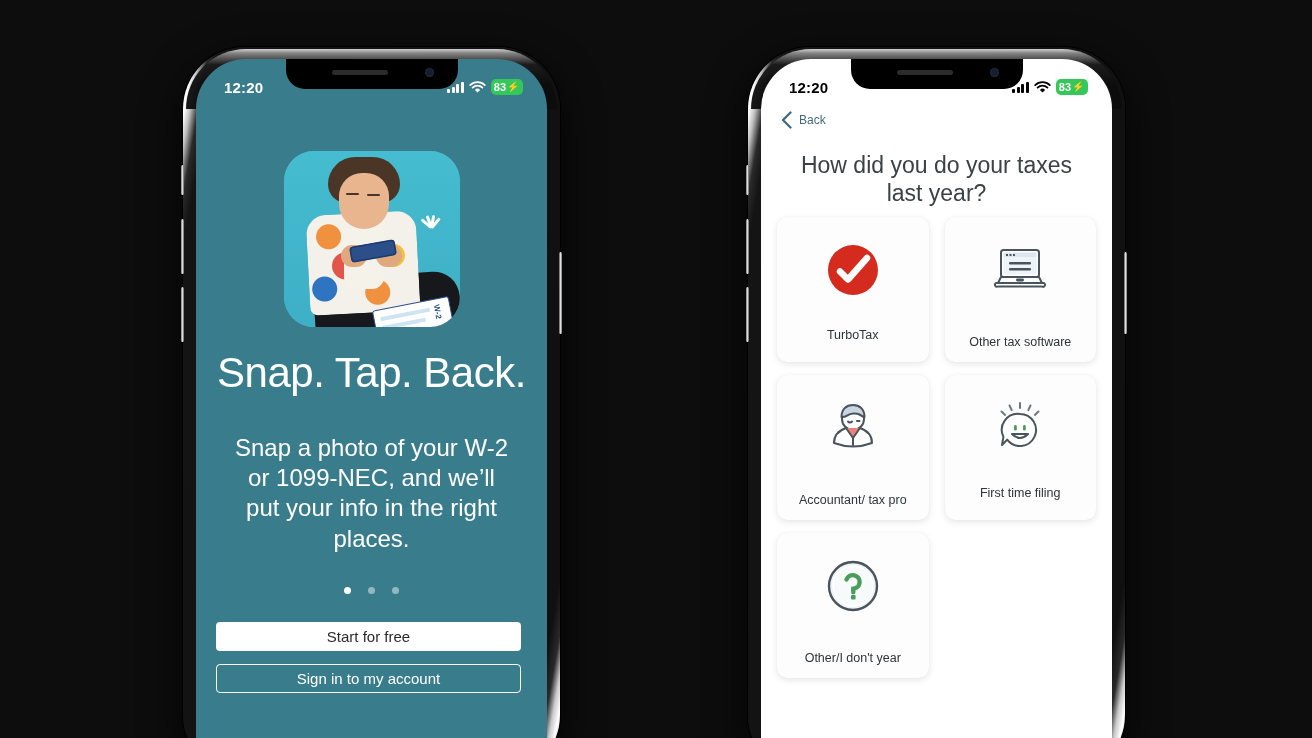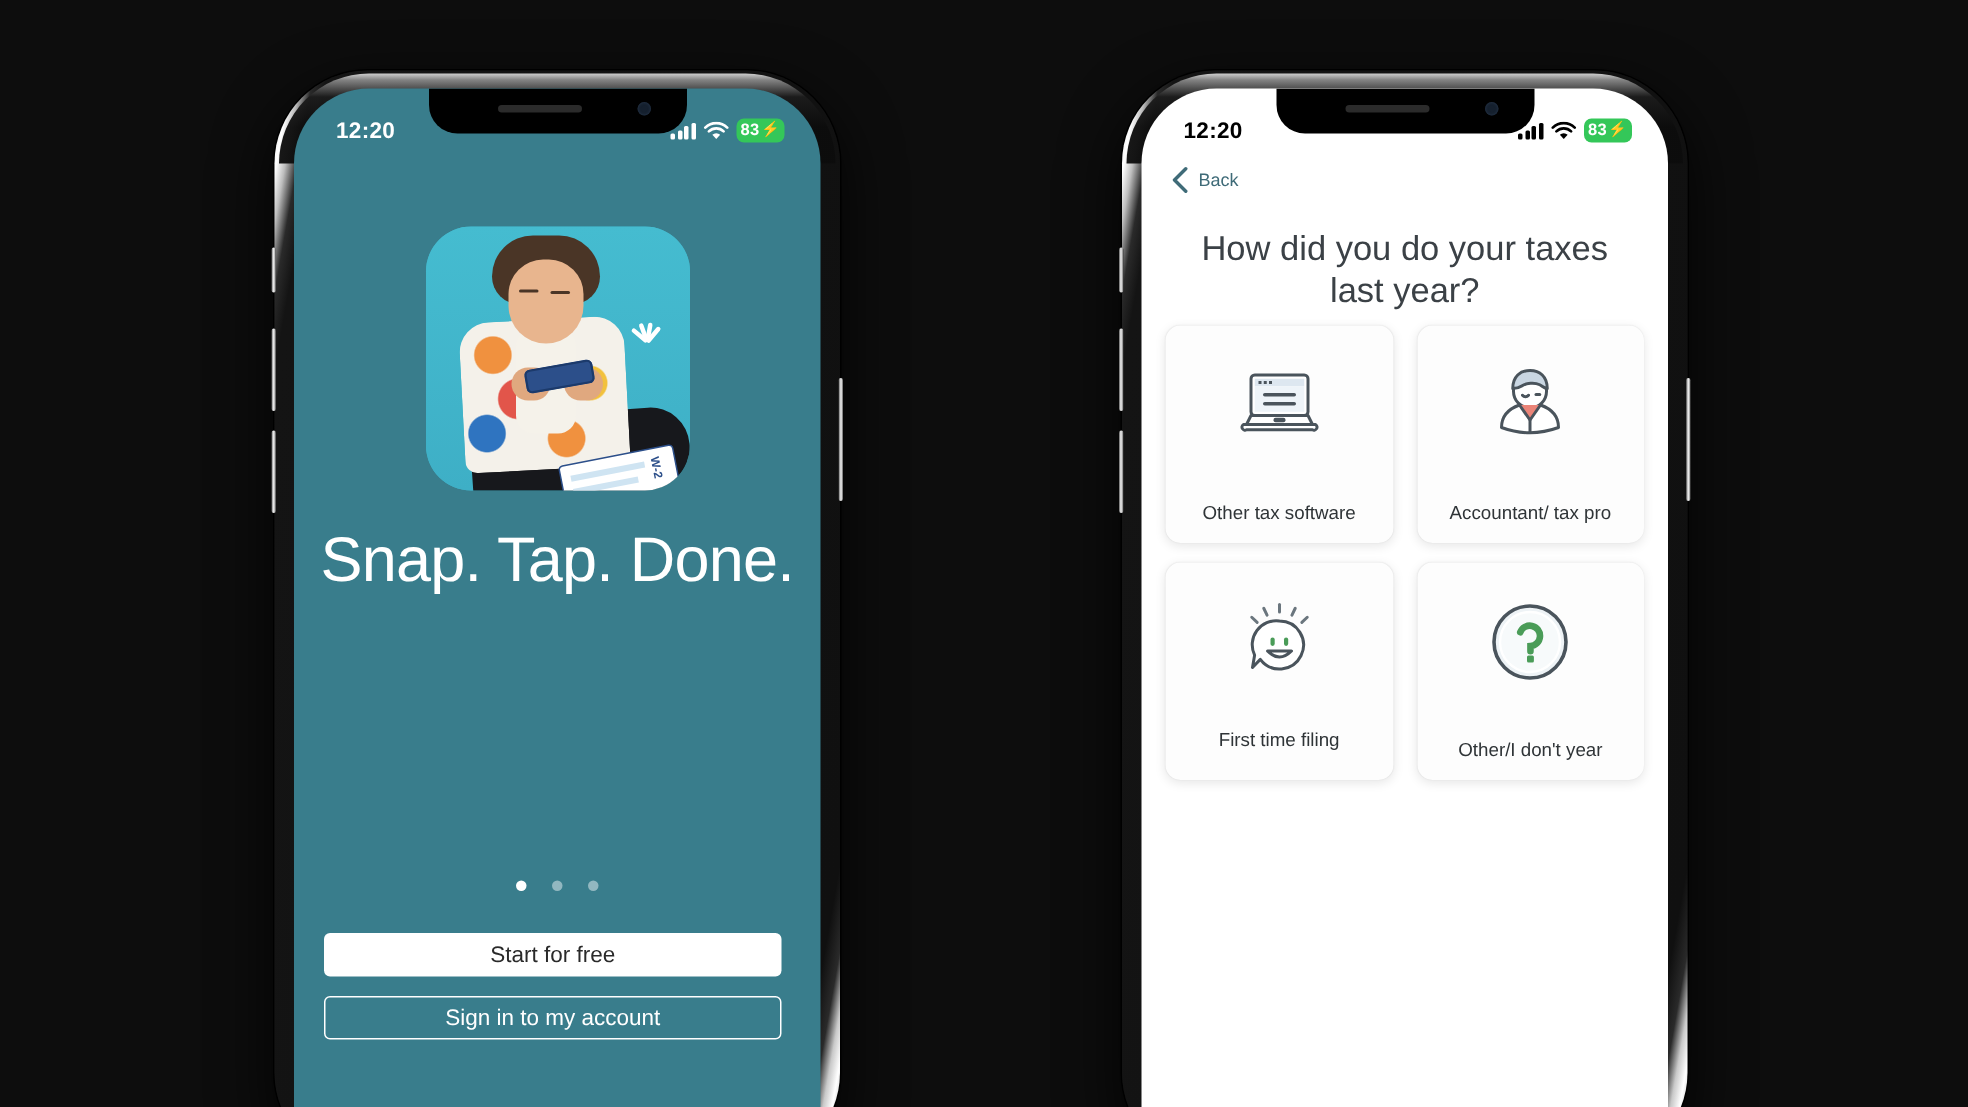--- a/index.html
+++ b/index.html
@@ -277,21 +277,22 @@
             <i style="transform:rotate(40deg)"></i>
           </div>
           <div class="w2">
             <u></u>
               <u class="b2"></u>
             <b>W-2</b>
           </div>
         </div>
       </div>
 
-      <h1 class="headline">Snap. Tap. Done.</h1>
+      <h1 class="headline">Snap. Tap. Back.</h1>
+      <p class="subtext">Snap a photo of your W-2 or 1099-NEC, and we’ll put your info in the right places.</p>
 
       <div class="dots">
         <span class="on"></span>
         <span></span>
         <span></span>
       </div>
 
       <div class="cta-wrap">
         <button class="btn-primary">Start for free</button>
         <button class="btn-secondary">Sign in to my account</button>
@@ -340,20 +341,29 @@
         <svg class="back-chev" viewBox="0 0 11 18">
           <path d="M9.5 1.5 2 9l7.5 7.5" stroke="#3f6b78" stroke-width="2.3" fill="none" stroke-linecap="round" stroke-linejoin="round"></path>
         </svg>
         <span class="back-label">Back</span>
       </div>
 
       <h2 class="question">How did you do your taxes last year?</h2>
 
       <div class="grid">
 
+        <div class="card">
+          <div class="ico">
+            <svg width="52" height="52" viewBox="0 0 52 52">
+              <circle cx="26" cy="26" r="25" fill="#d52b1e"></circle>
+              <path d="M13 27.5 l8 8 L40 14" stroke="#fff" stroke-width="6.5" fill="none" stroke-linecap="round" stroke-linejoin="round"></path>
+            </svg>
+          </div>
+          <div class="cap">TurboTax</div>
+        </div>
 
         <div class="card tall">
           <div class="ico">
             <svg width="62" height="50" viewBox="0 0 62 50">
               <rect x="12" y="5" width="38" height="27" rx="2.5" fill="#fff" stroke="#4a545c" stroke-width="2"></rect>
               <rect x="14.5" y="7.5" width="33" height="5" fill="#dde7f0"></rect>
               <rect x="17" y="9" width="2" height="2" fill="#4a545c"></rect>
               <rect x="20.5" y="9" width="2" height="2" fill="#4a545c"></rect>
               <rect x="24" y="9" width="2" height="2" fill="#4a545c"></rect>
               <rect x="14.5" y="12.5" width="33" height="17" fill="#eef4f9"></rect>

